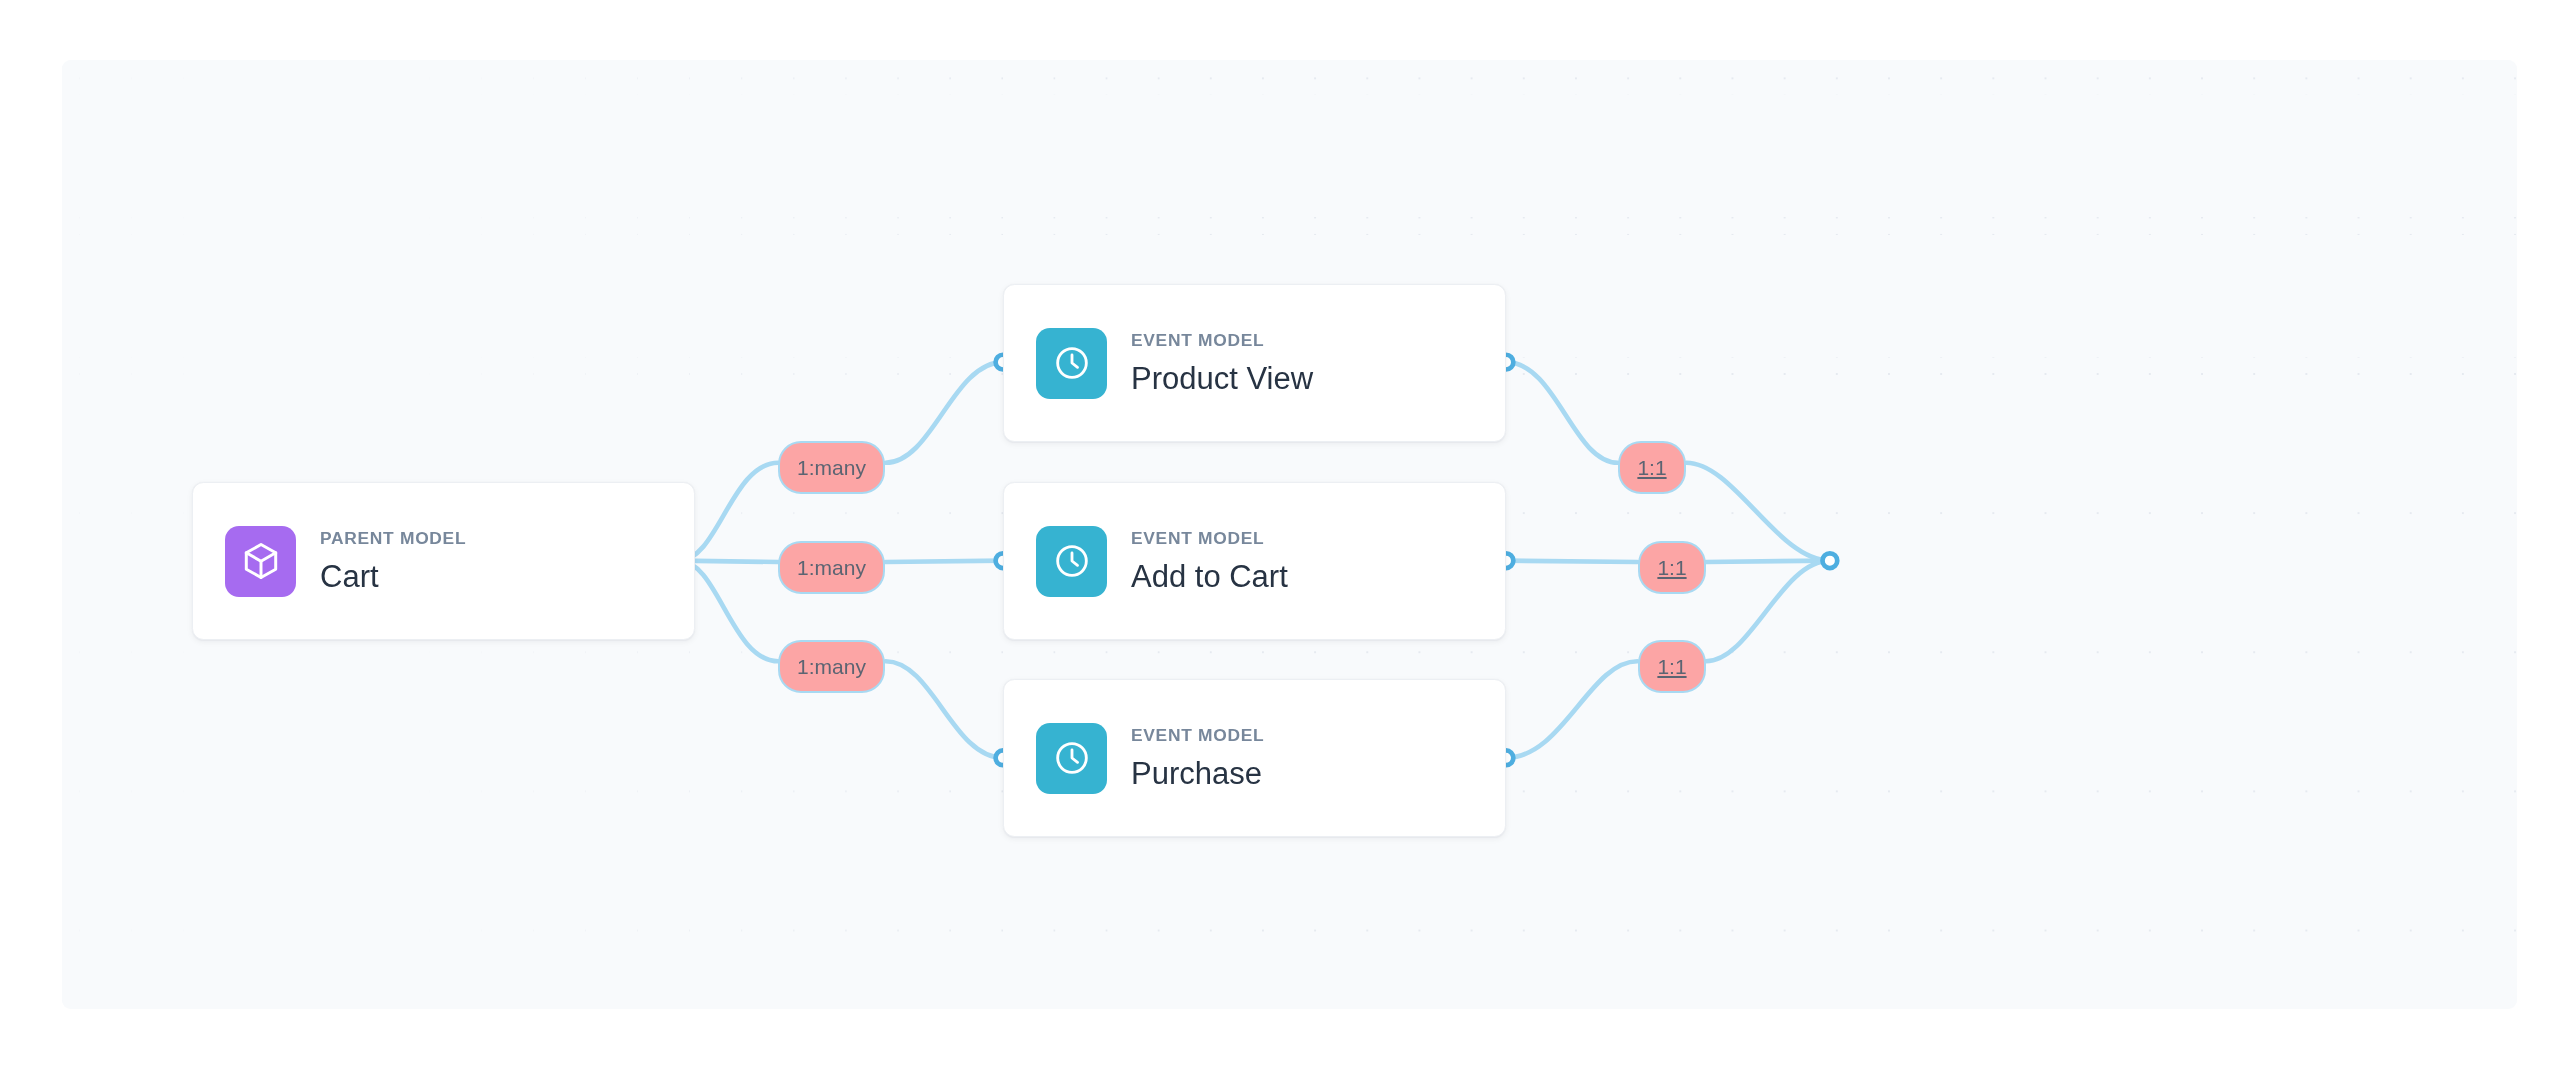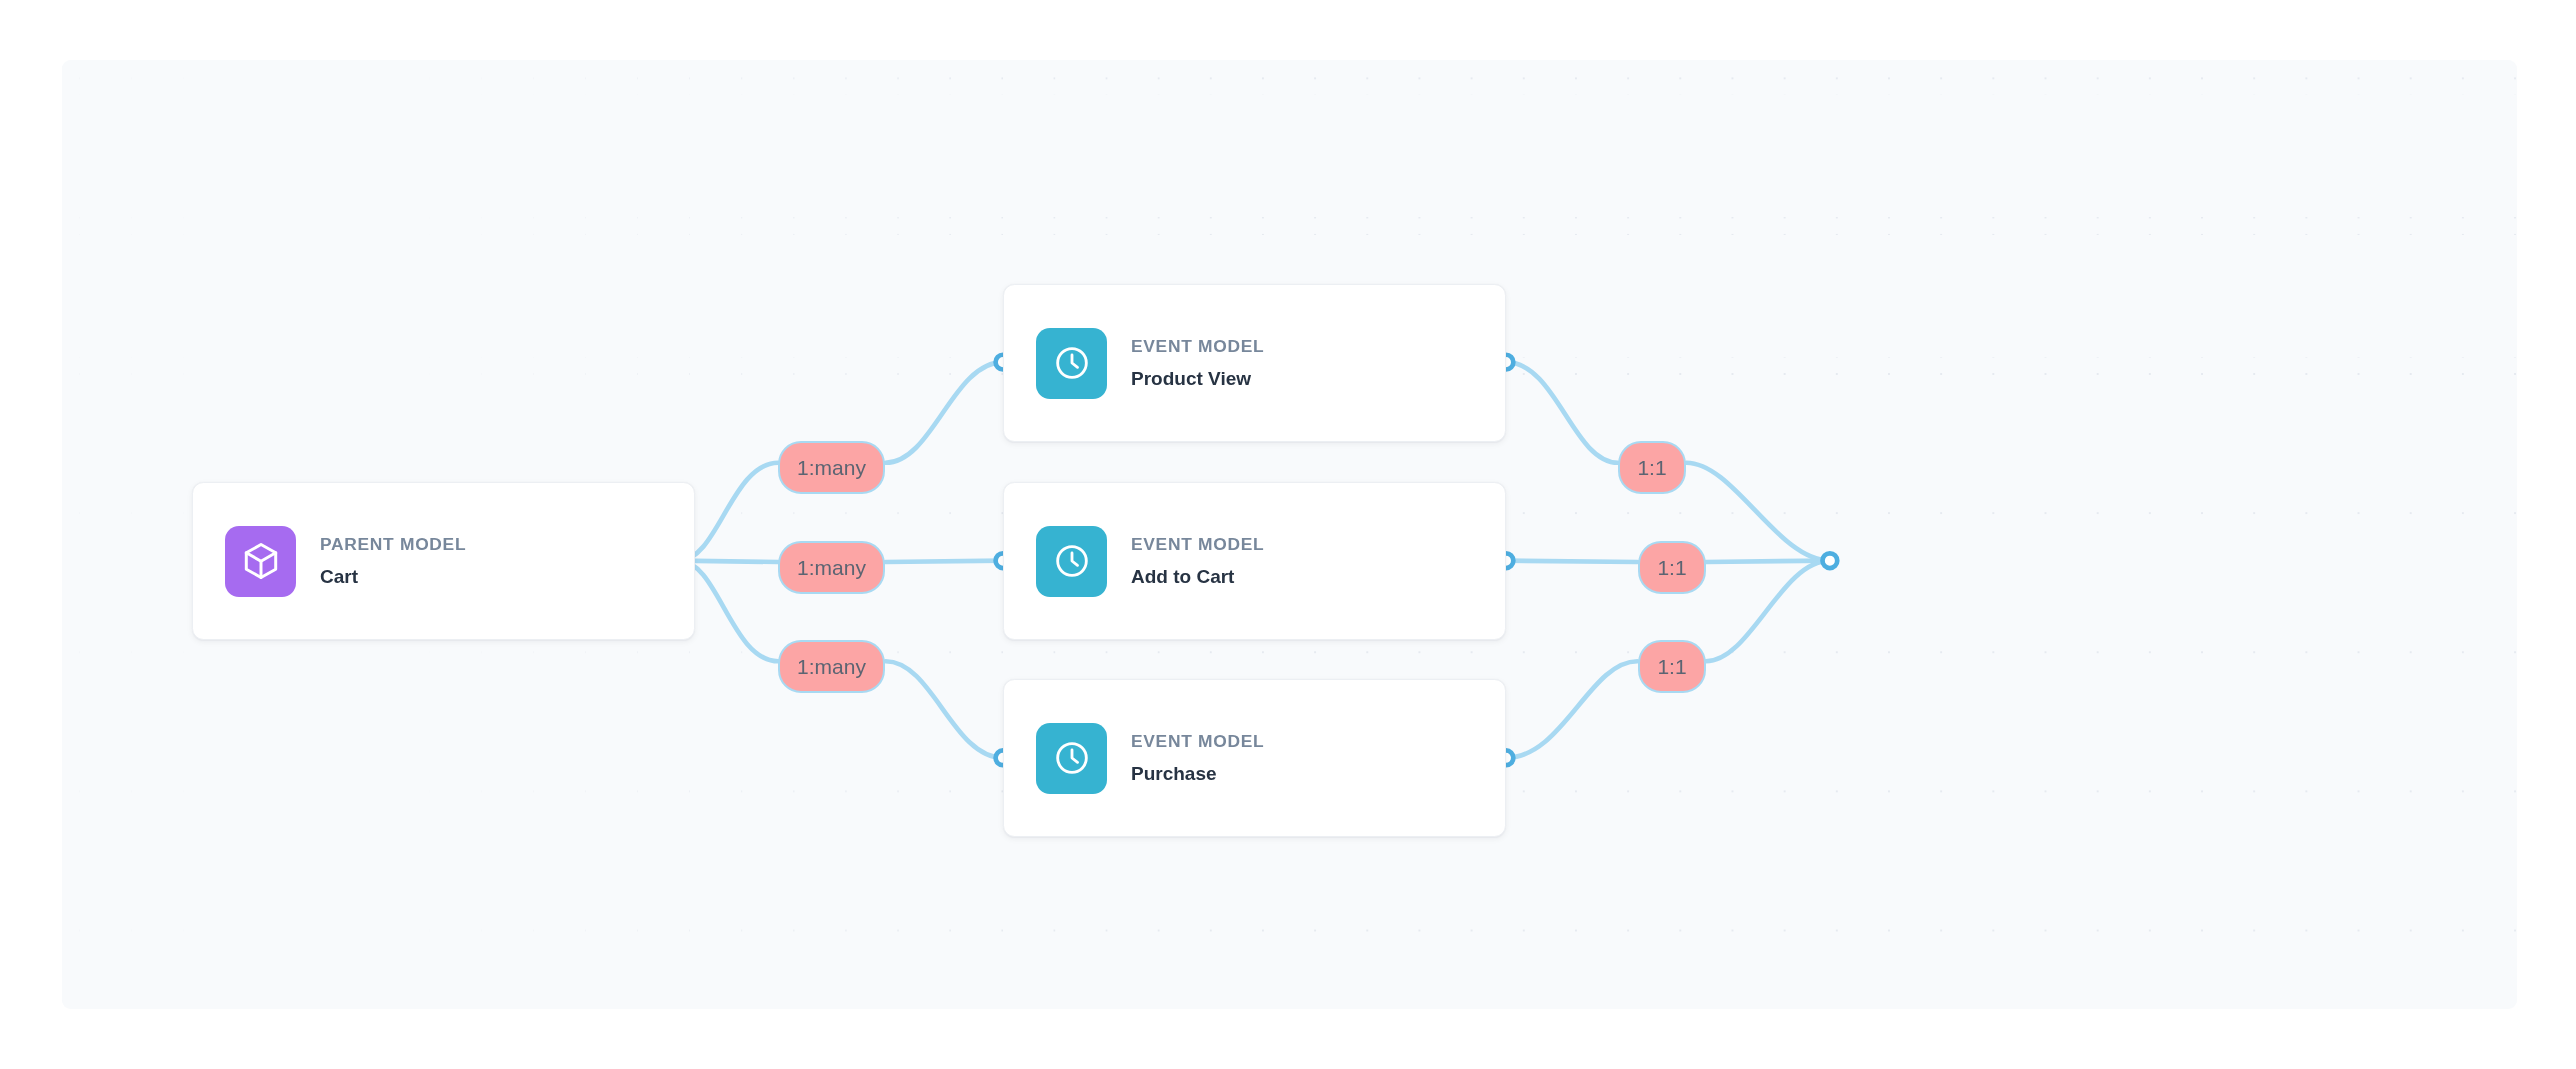--- a/index.html
+++ b/index.html
@@ -59,21 +59,21 @@
   .icon-purple{background:#a66bf0;}
   .icon-blue{background:#36b3d1;}
   .icon-green{background:#63c894;}
   .node .texts{margin-left:24px;display:flex;flex-direction:column;justify-content:center;}
   .kicker{
     font-size:17.4px;font-weight:700;letter-spacing:0.7px;
     color:#77879b;line-height:1.0;text-transform:uppercase;
     white-space:nowrap;
   }
   .title{
-    font-size:19px;font-weight:700;color:#273343;
+    font-size:31px;font-weight:400;color:#273343;
     line-height:1.0;margin-top:12.7px;white-space:nowrap;
   }
 
   
   #node-parent { left:192px;  top:482px;  width:503px;  height:158px; }
   #node-e1     { left:1003px; top:284px;  width:503px;  height:158px; }
   #node-e2     { left:1003px; top:482px;  width:503px;  height:158px; }
   #node-e3     { left:1003px; top:679px; width:503px;  height:158px; }
   #node-related{ left:1830px; top:482px;  width:503px;  height:158px; }
 
@@ -83,21 +83,21 @@
     height:53px;
     background:#fca5a5;
     border:2px solid #a8d9f2;
     border-radius:23px;
     display:flex;align-items:center;justify-content:center;
     font-size:21px;color:#5b6472;
     box-sizing:border-box;
     white-space:nowrap;
   }
   .pill-many{width:107px;}
-  .pill-one{width:68px;}
+  .pill-one{width:68px;text-decoration:underline;}
   #pill-l1{left:778px; top:441px;}
   #pill-l2{left:778px; top:541px;}
   #pill-l3{left:778px; top:640px;}
   #pill-r1{left:1618px; top:441px;}
   #pill-r2{left:1638px; top:541px;}
   #pill-r3{left:1638px; top:640px;}
 </style>
 </head>
 <body>
 

